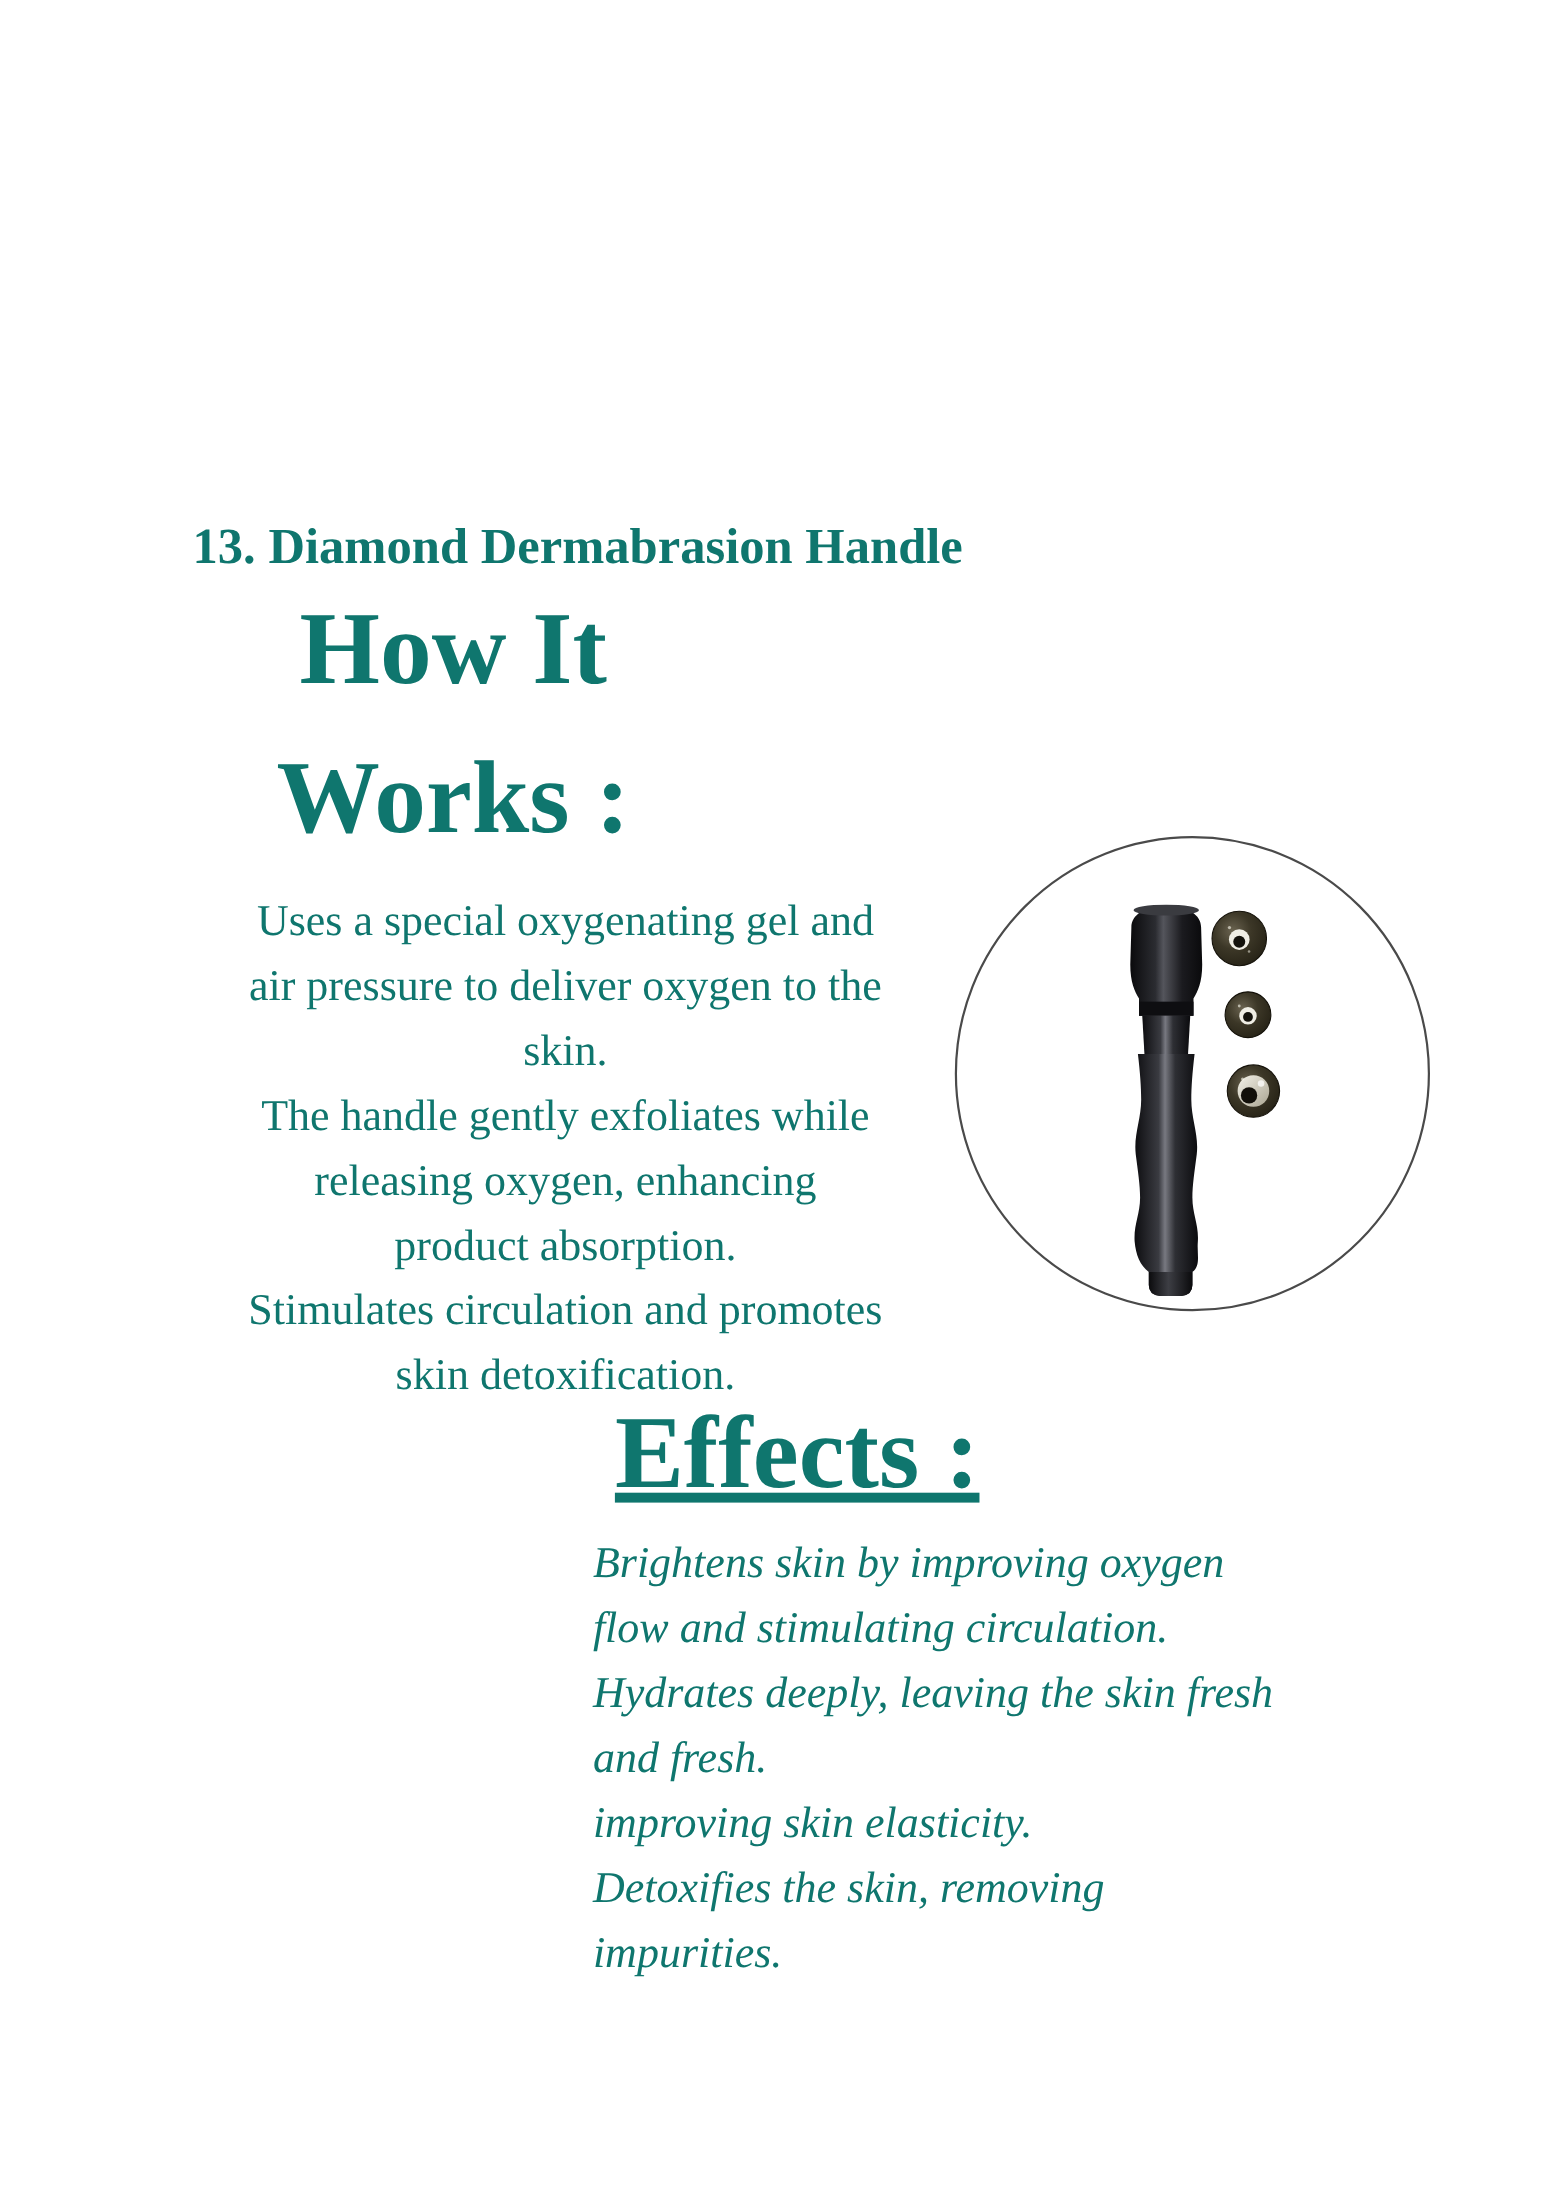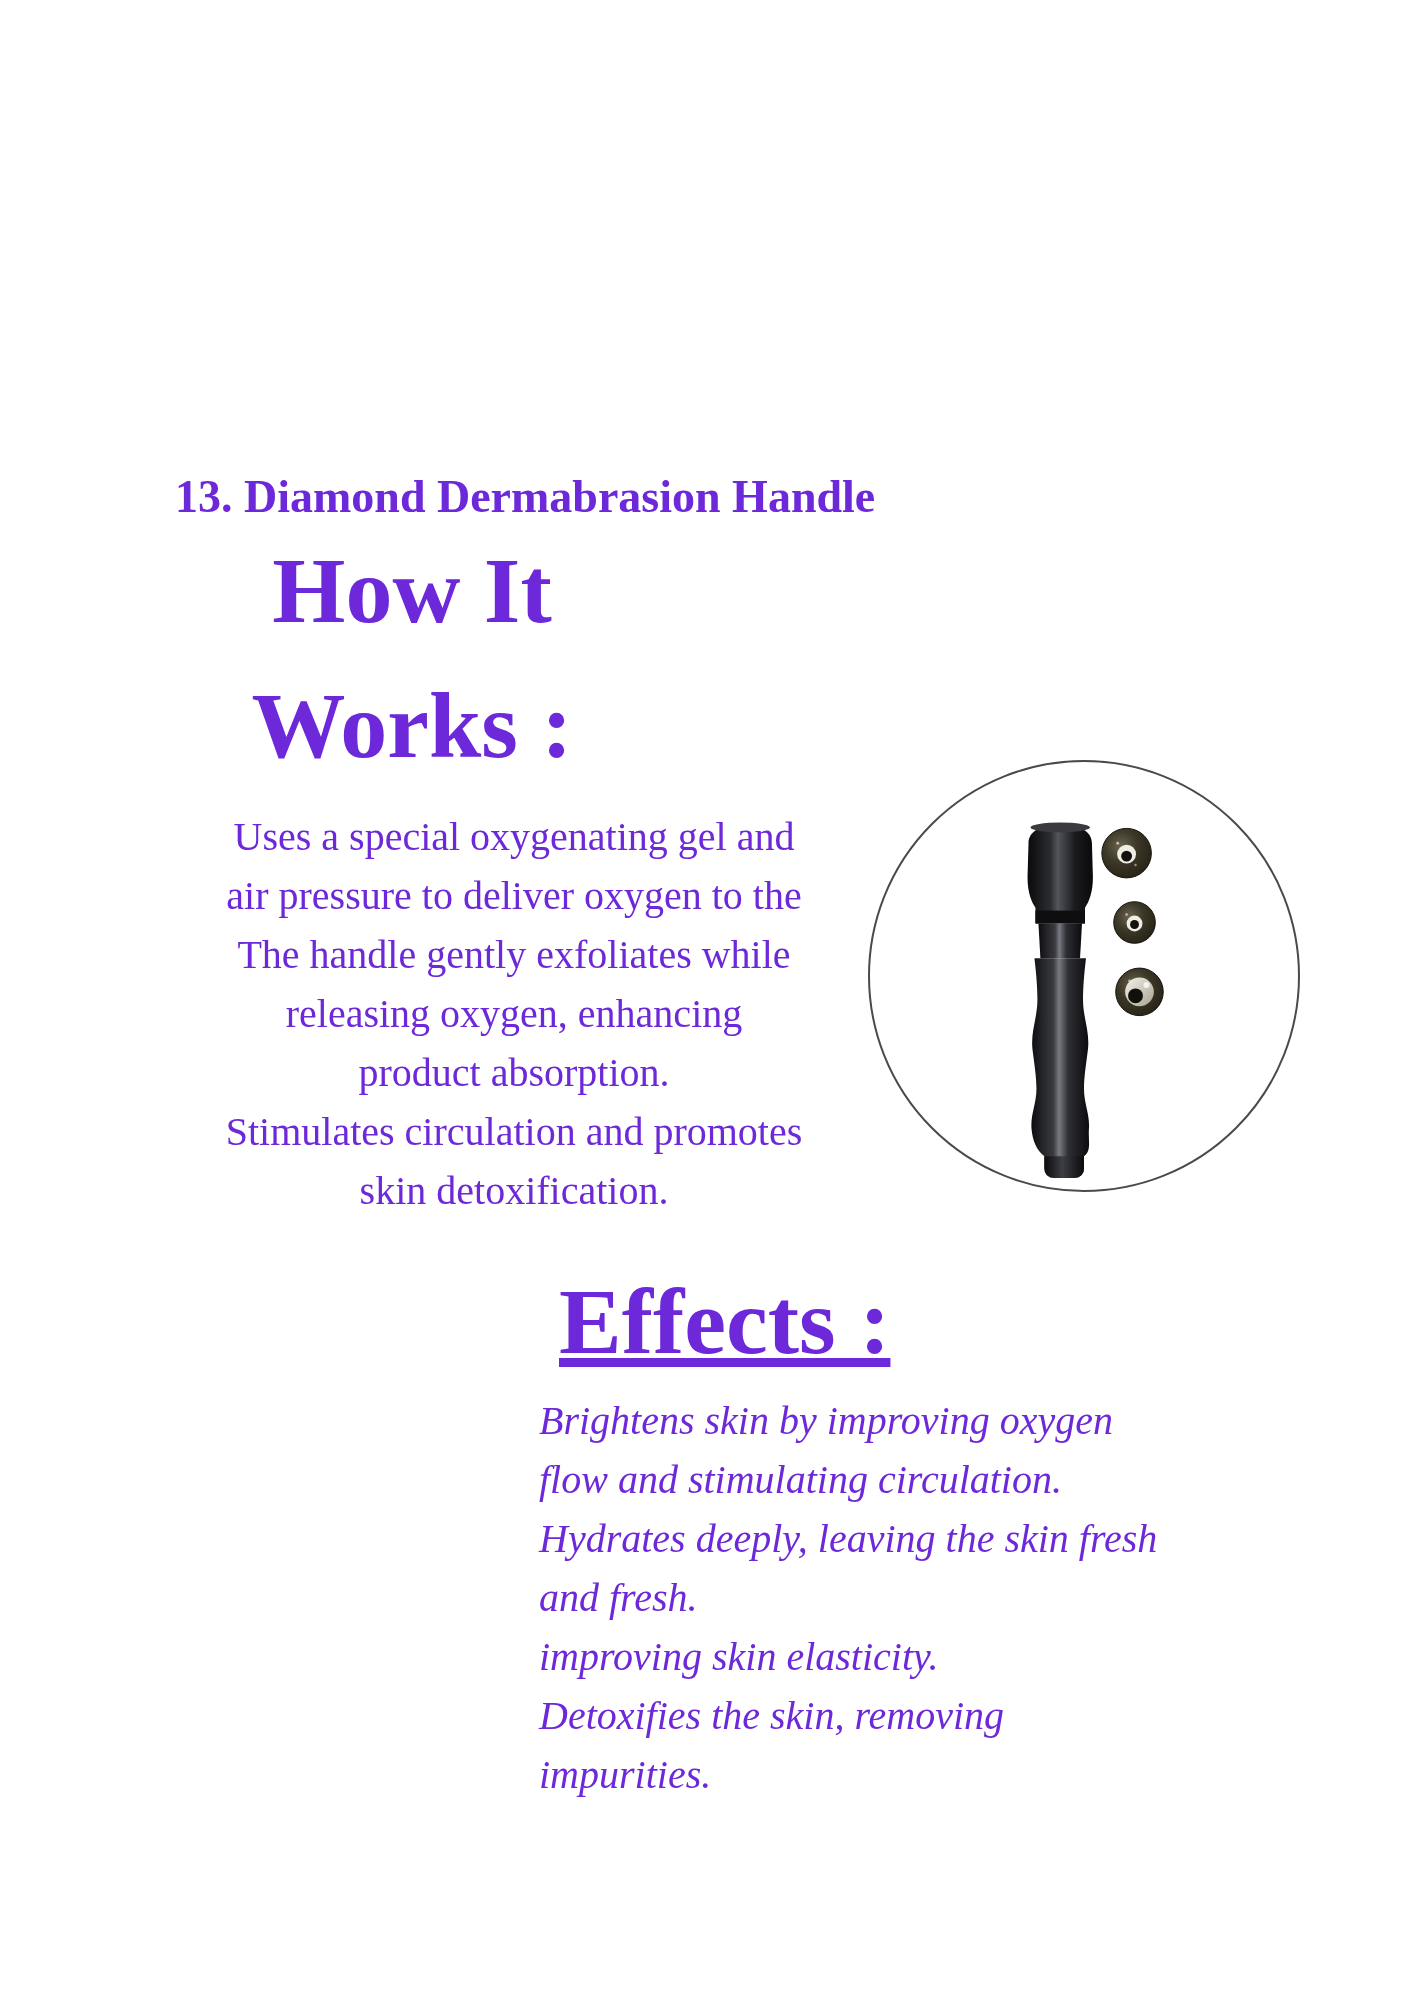--- a/index.html
+++ b/index.html
@@ -1,21 +1,21 @@
 <!DOCTYPE html>
 <html><head>
 <meta charset="utf-8">
 <style>
   html,body{margin:0;padding:0;background:#888;}
   #page{
     position:relative;
     width:1414px;height:2000px;
     background:#ffffff;
     font-family:"Liberation Serif","DejaVu Serif",serif;
-    color:#6d28d9;
+    color:#0f766e;
     overflow:hidden;
     margin:0 auto;
   }
   .abs{position:absolute;}
   #section-heading{
     left:175px;top:470px;
     font-size:46px;font-weight:bold;
     line-height:53px;
     white-space:nowrap;
   }
@@ -63,20 +63,21 @@
   <div id="section-heading" class="abs">13. Diamond Dermabrasion Handle</div>
 
   <div id="hiw-title" class="abs">
     <div>How It</div>
     <div>Works :</div>
   </div>
 
   <div id="hiw-para" class="abs">
     <div>Uses a special oxygenating gel and</div>
     <div>air pressure to deliver oxygen to the</div>
+    <div>skin.</div>
     <div>The handle gently exfoliates while</div>
     <div>releasing oxygen, enhancing</div>
     <div>product absorption.</div>
     <div>Stimulates circulation and promotes</div>
     <div>skin detoxification.</div>
   </div>
 
   <div id="product-circle" class="abs">
     <svg viewBox="0 0 432 432" xmlns="http://www.w3.org/2000/svg">
       <defs>

